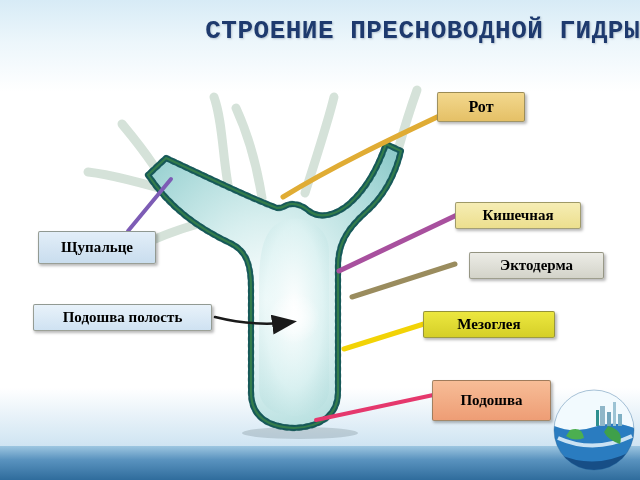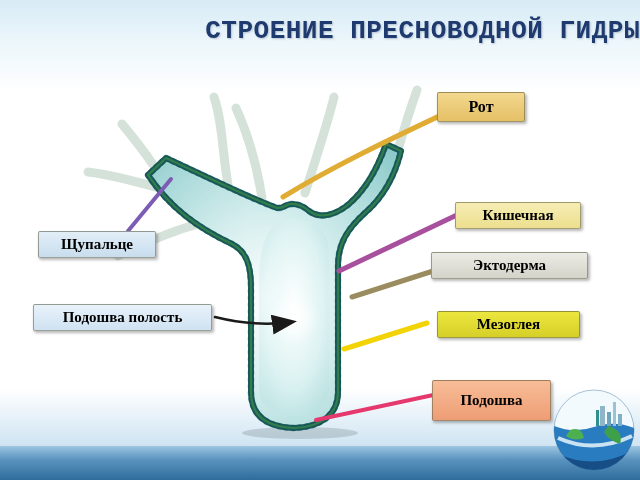--- a/index.html
+++ b/index.html
@@ -17,28 +17,28 @@
   svg.figure{position:absolute;top:0;left:0}
   svg.globe{position:absolute;left:550px;top:382px}
   .lbl{position:absolute;box-sizing:border-box;display:flex;align-items:center;justify-content:center;
        font-weight:bold;font-size:15px;color:#000;text-align:center;
        border:1px solid rgba(95,95,70,.55);border-radius:2px;
        box-shadow:1.5px 2px 3px rgba(0,0,0,.28)}
   .lbl-mouth   {left:437px;top:92px; width:88px; height:30px;font-size:16px;
                 background:linear-gradient(180deg,#f3d88e,#e5c066)}
   .lbl-endoderm{left:455px;top:202px;width:126px;height:27px;
                 background:linear-gradient(180deg,#f6edb4,#ecdf8e)}
-  .lbl-ectoderm{left:431px;top:252px;width:157px;height:27px;
+  .lbl-ectoderm{left:469px;top:252px;width:135px;height:27px;
                 background:linear-gradient(180deg,#ececе6,#d3d3c9);
                 background:linear-gradient(180deg,#ecece6,#d3d3c9)}
-  .lbl-tentacle{left:38px; top:231px;width:118px;height:27px;
+  .lbl-tentacle{left:38px; top:231px;width:118px;height:33px;
                 background:linear-gradient(180deg,#e2eef8,#c9ddee)}
   .lbl-gut     {left:33px; top:304px;width:179px;height:27px;
                 background:linear-gradient(180deg,#e8f2fa,#cfe2f2)}
-  .lbl-mesoglea{left:437px;top:311px;width:143px;height:27px;
+  .lbl-mesoglea{left:423px;top:311px;width:132px;height:27px;
                 background:linear-gradient(180deg,#ece73f,#d5cf28)}
   .lbl-sole    {left:432px;top:380px;width:119px;height:41px;
                 background:linear-gradient(180deg,#f7bd97,#ee9d75)}
 </style>
 </head>
 <body>
 
 <div class="slide">
 
   <div class="sky"></div>

